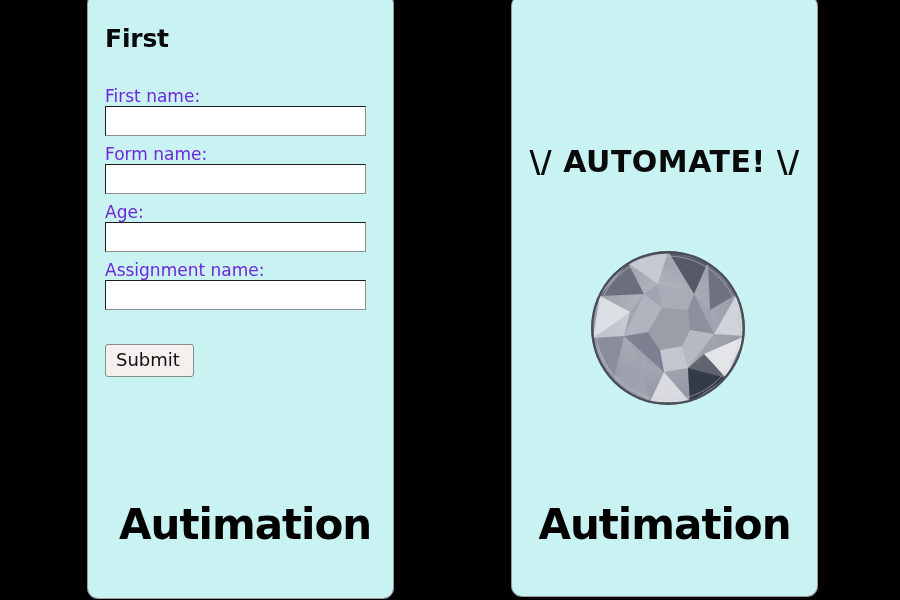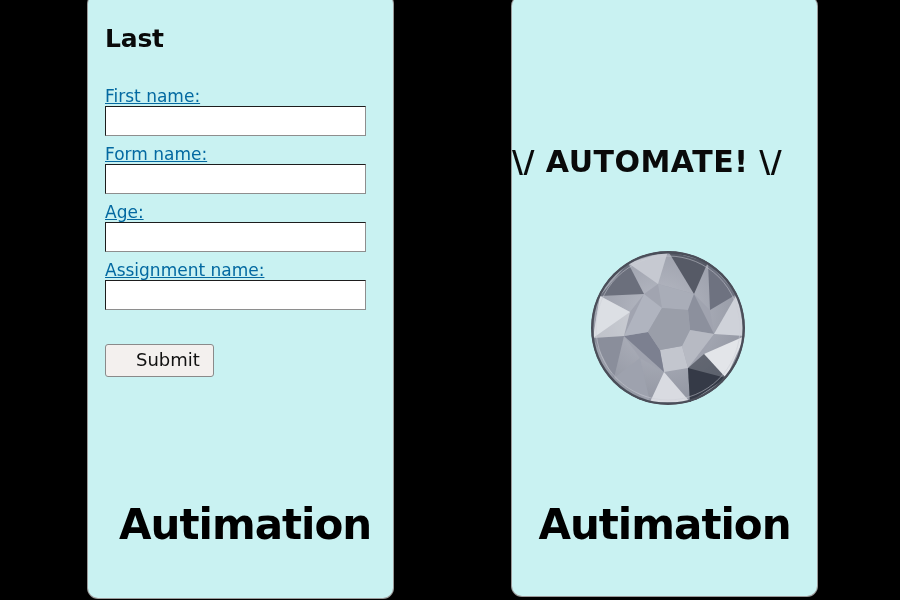--- a/index.html
+++ b/index.html
@@ -35,25 +35,24 @@
   .form-title {
     font-size: 25px;
     font-weight: bold;
     color: #0a0a0a;
     margin: 0 0 34px 0;
     letter-spacing: -0.2px;
   }
 
   .field-label {
     font-size: 17px;
-    color: #0369a1;
+    color: #6d28d9;
     line-height: 1.0;
     margin: 0 0 7px 0;
     font-weight: normal;
-    text-decoration: underline;
   }
 
   .text-input {
     display: block;
     width: 261px;
     height: 30px;
     box-sizing: border-box;
     background: #ffffff;
     border: 1px solid #1d1d1d;
     border-right-color: #8e8e8e;
@@ -66,21 +65,21 @@
     color: #000;
     outline: none;
   }
 
   .submit-button {
     margin-top: 25px;
     display: inline-block;
     background: #f3f0ee;
     border: 1px solid #8a8a8a;
     border-radius: 3px;
-    padding: 6px 13px 7px 30px;
+    padding: 6px 13px 7px 10px;
     font-family: "DejaVu Sans", sans-serif;
     font-size: 18px;
     color: #111111;
     line-height: 1.0;
     cursor: pointer;
   }
 
   .brand-word {
     position: absolute;
     left: 17px;
@@ -99,20 +98,21 @@
     top: -4px;
     width: 305px;
     height: 600px;
   }
 
   .promo-headline {
     position: absolute;
     left: 0;
     right: 0;
     top: 148px;
+    text-align: center;
     font-size: 30px;
     font-weight: bold;
     color: #0a0a0a;
     margin: 0;
     letter-spacing: 0.5px;
   }
 
   .gem-wrap {
     position: absolute;
     left: 78px;
@@ -127,21 +127,21 @@
     right: 0;
     text-align: center;
     bottom: 36px;
   }
 </style>
 </head>
 <body>
 
 <section class="panel" id="form-panel">
 
-  <h1 class="form-title">Last</h1>
+  <h1 class="form-title">First</h1>
 
   <label class="field-label">First name:</label>
   <input class="text-input" type="text" value="" style="">
 
   <label class="field-label">Form name:</label>
   <input class="text-input" type="text" value="" style="">
 
   <label class="field-label">Age:</label>
   <input class="text-input" type="text" value="" style="">
 

